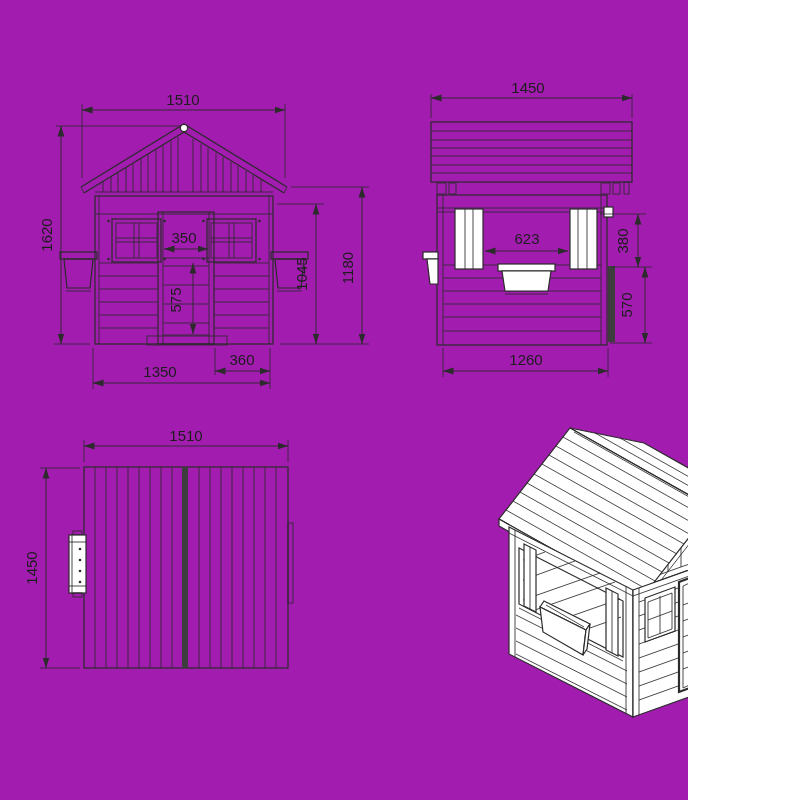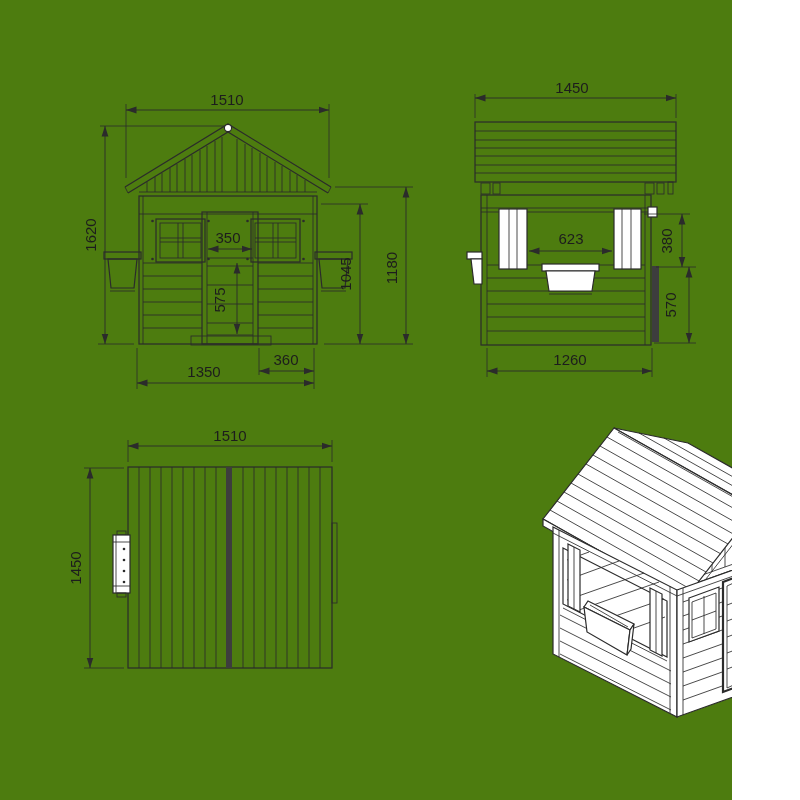--- a/index.html
+++ b/index.html
@@ -1,17 +1,17 @@
 <!DOCTYPE html>
 <html><head>
 <meta charset="utf-8">
 <style>
   html,body{margin:0;padding:0;background:#ffffff;}
-  .page{width:688px;height:800px;background:#4d7c0f;position:relative;overflow:hidden;
-        font-family:"Liberation Sans", sans-serif;padding-left:44px;}
+  .page{width:688px;height:800px;background:#a21caf;position:relative;overflow:hidden;
+        font-family:"Liberation Sans", sans-serif;}
   svg{display:block;}
   .dl{stroke:#2b2b2b;stroke-width:0.9;fill:none;}           
   .xl{stroke:#2b2b2b;stroke-width:0.8;fill:none;}           
   .ol{stroke:#2b2b2b;stroke-width:1.2;fill:none;}           
   .tl{stroke:#2b2b2b;stroke-width:0.85;fill:none;}          
   .wf{stroke:#2b2b2b;stroke-width:1.2;fill:#ffffff;}        
   .df{fill:#3d3d3d;stroke:none;}                            
   .dot{fill:#2b2b2b;stroke:none;}
   .heavy{stroke:#2b2b2b;stroke-width:2.2;fill:#ffffff;}
   text.dim{font-family:"Liberation Sans", sans-serif;font-size:15px;fill:#1d1d1d;}

